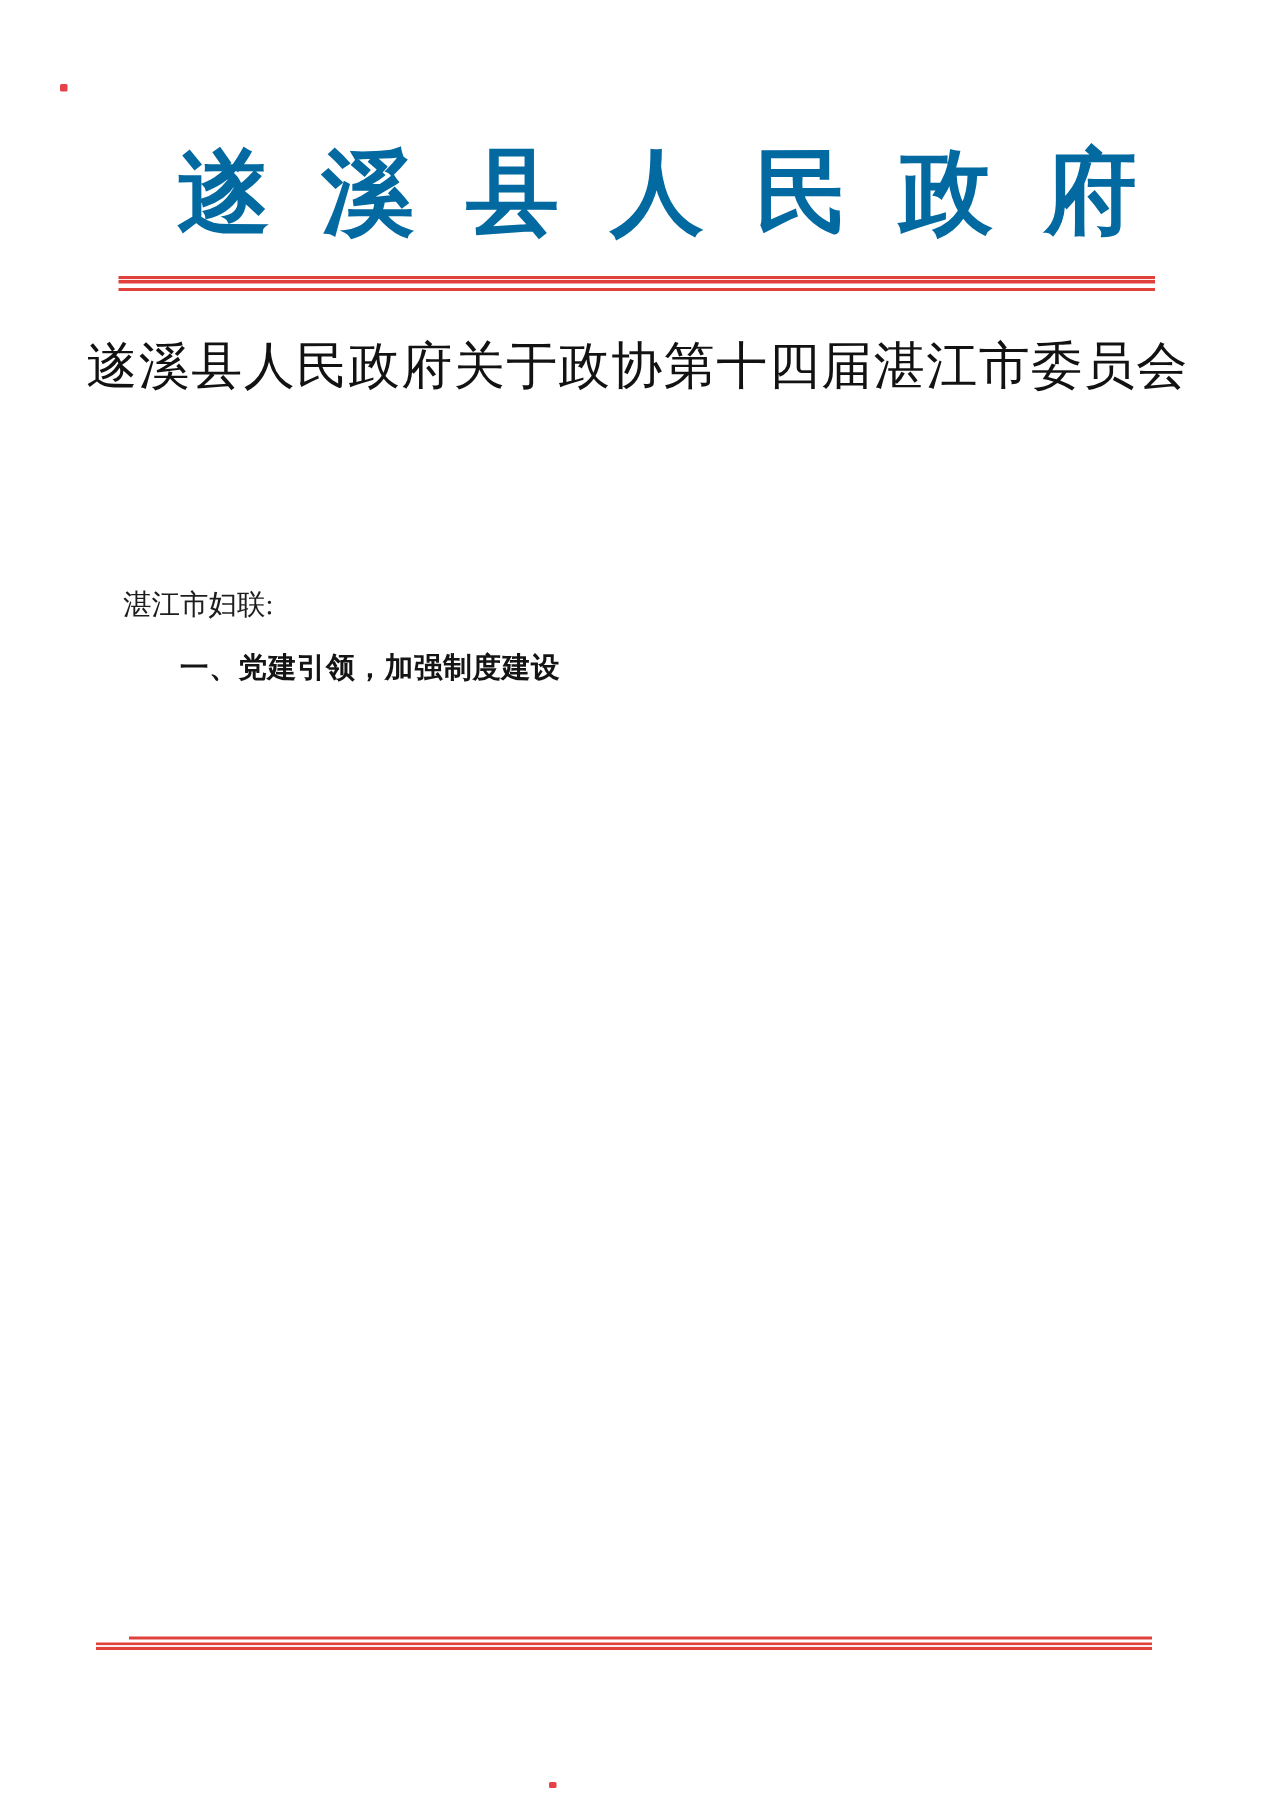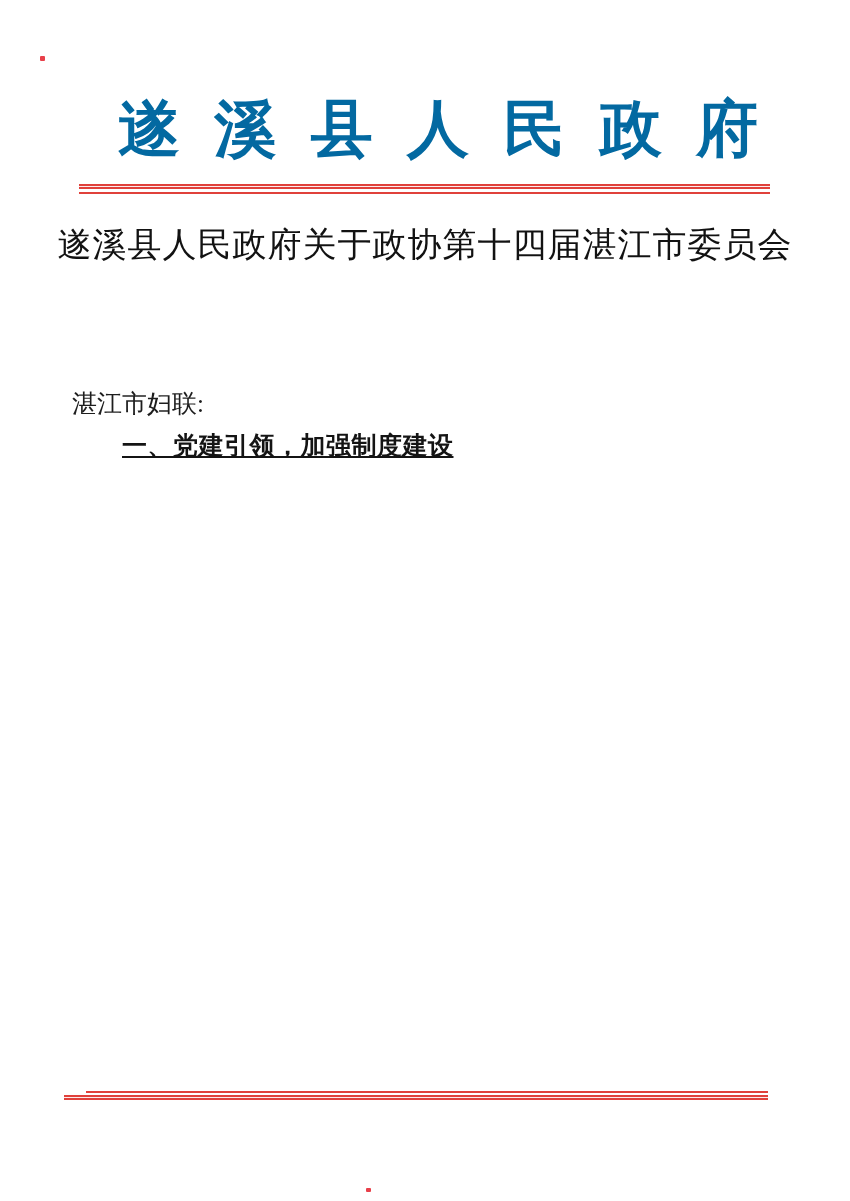--- a/index.html
+++ b/index.html
@@ -73,23 +73,23 @@
     color: #121212;
     line-height: 52px;
     letter-spacing: 1px;
     font-family: "Liberation Serif", "DejaVu Serif", serif;
   }
 
   
   .doc-body {
     position: absolute;
     top: 383px;
-    left: 72px;
+    left: 82px;
     width: 687px;
-    font-size: 25px;
+    font-size: 19px;
     line-height: 41.5px;
     color: #1d1d1d;
     text-align: justify;
     font-family: "Liberation Serif", "DejaVu Serif", serif;
   }
   .doc-body p {
     margin: 0;
     padding: 0;
   }
   .para {
@@ -97,21 +97,20 @@
   }
   .recipient {
     text-indent: 0;
   }
   .section-heading {
     text-indent: 2em;
     font-weight: bold;
     color: #141414;
     font-family: "Liberation Sans", "DejaVu Sans", sans-serif;
     letter-spacing: 0.5px;
-    text-decoration: underline;
   }
 
   
   .rule-bottom {
     position: absolute;
     top: 1091px;
     left: 64px;
     width: 704px;
   }
   .rule-bottom .thin {

